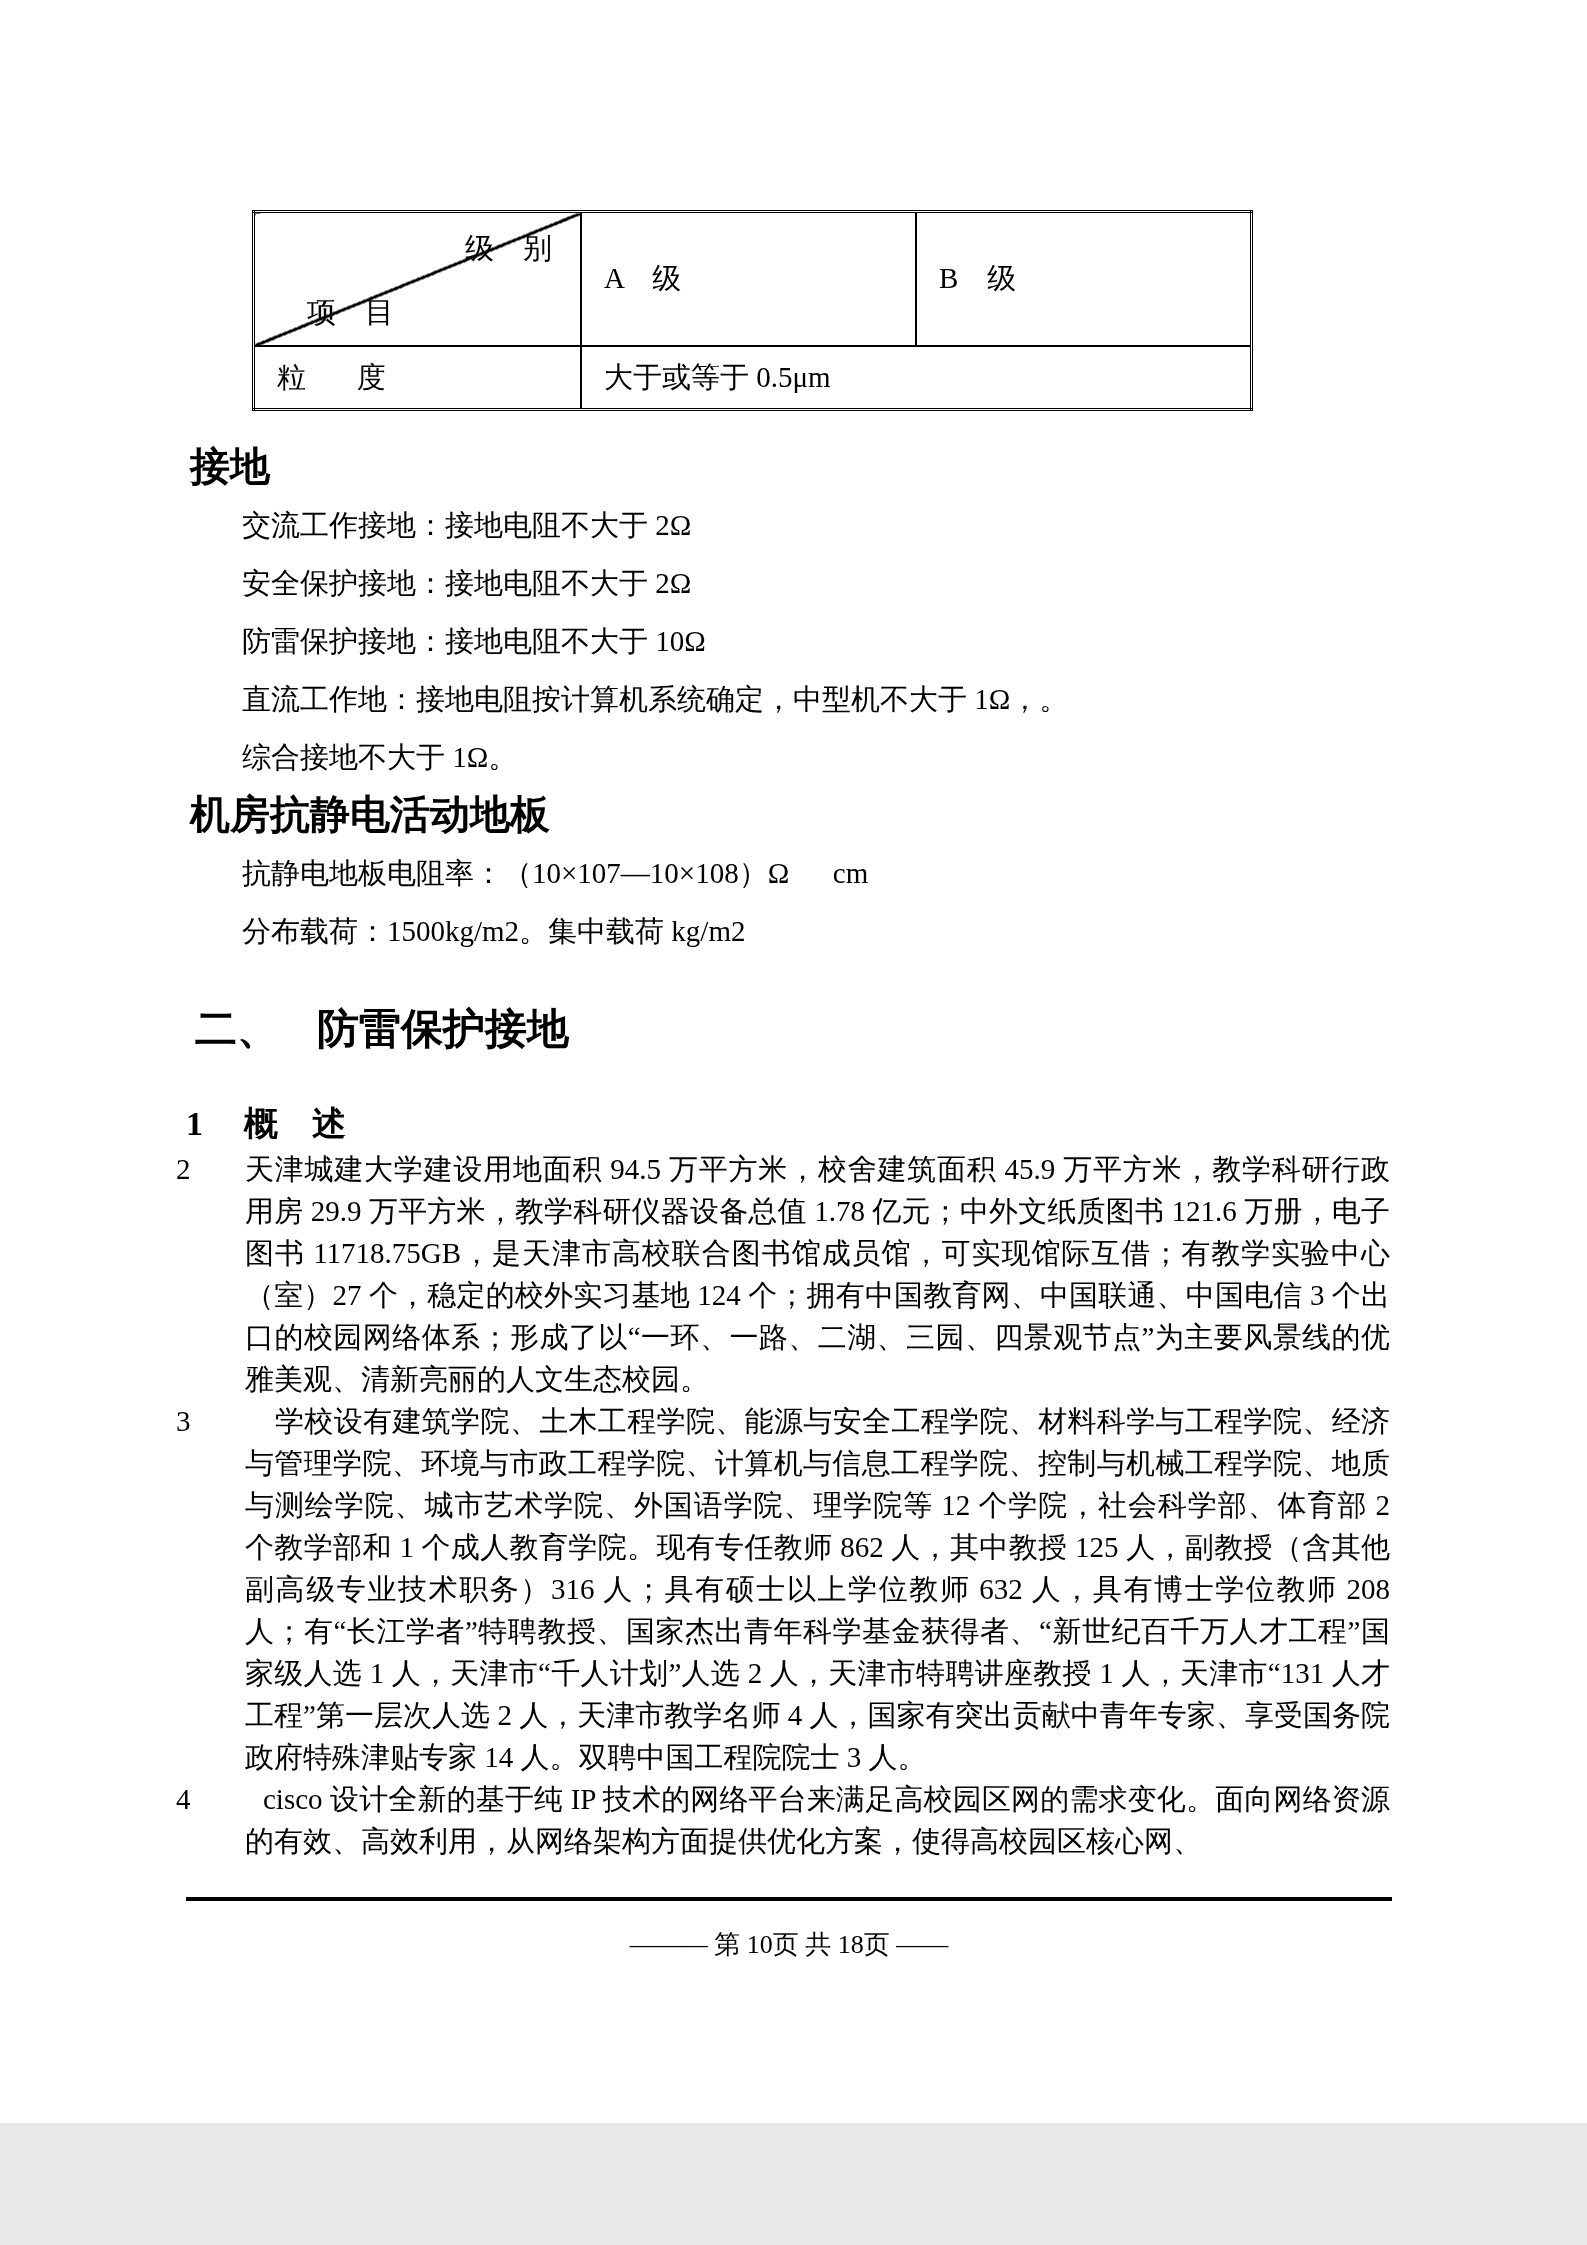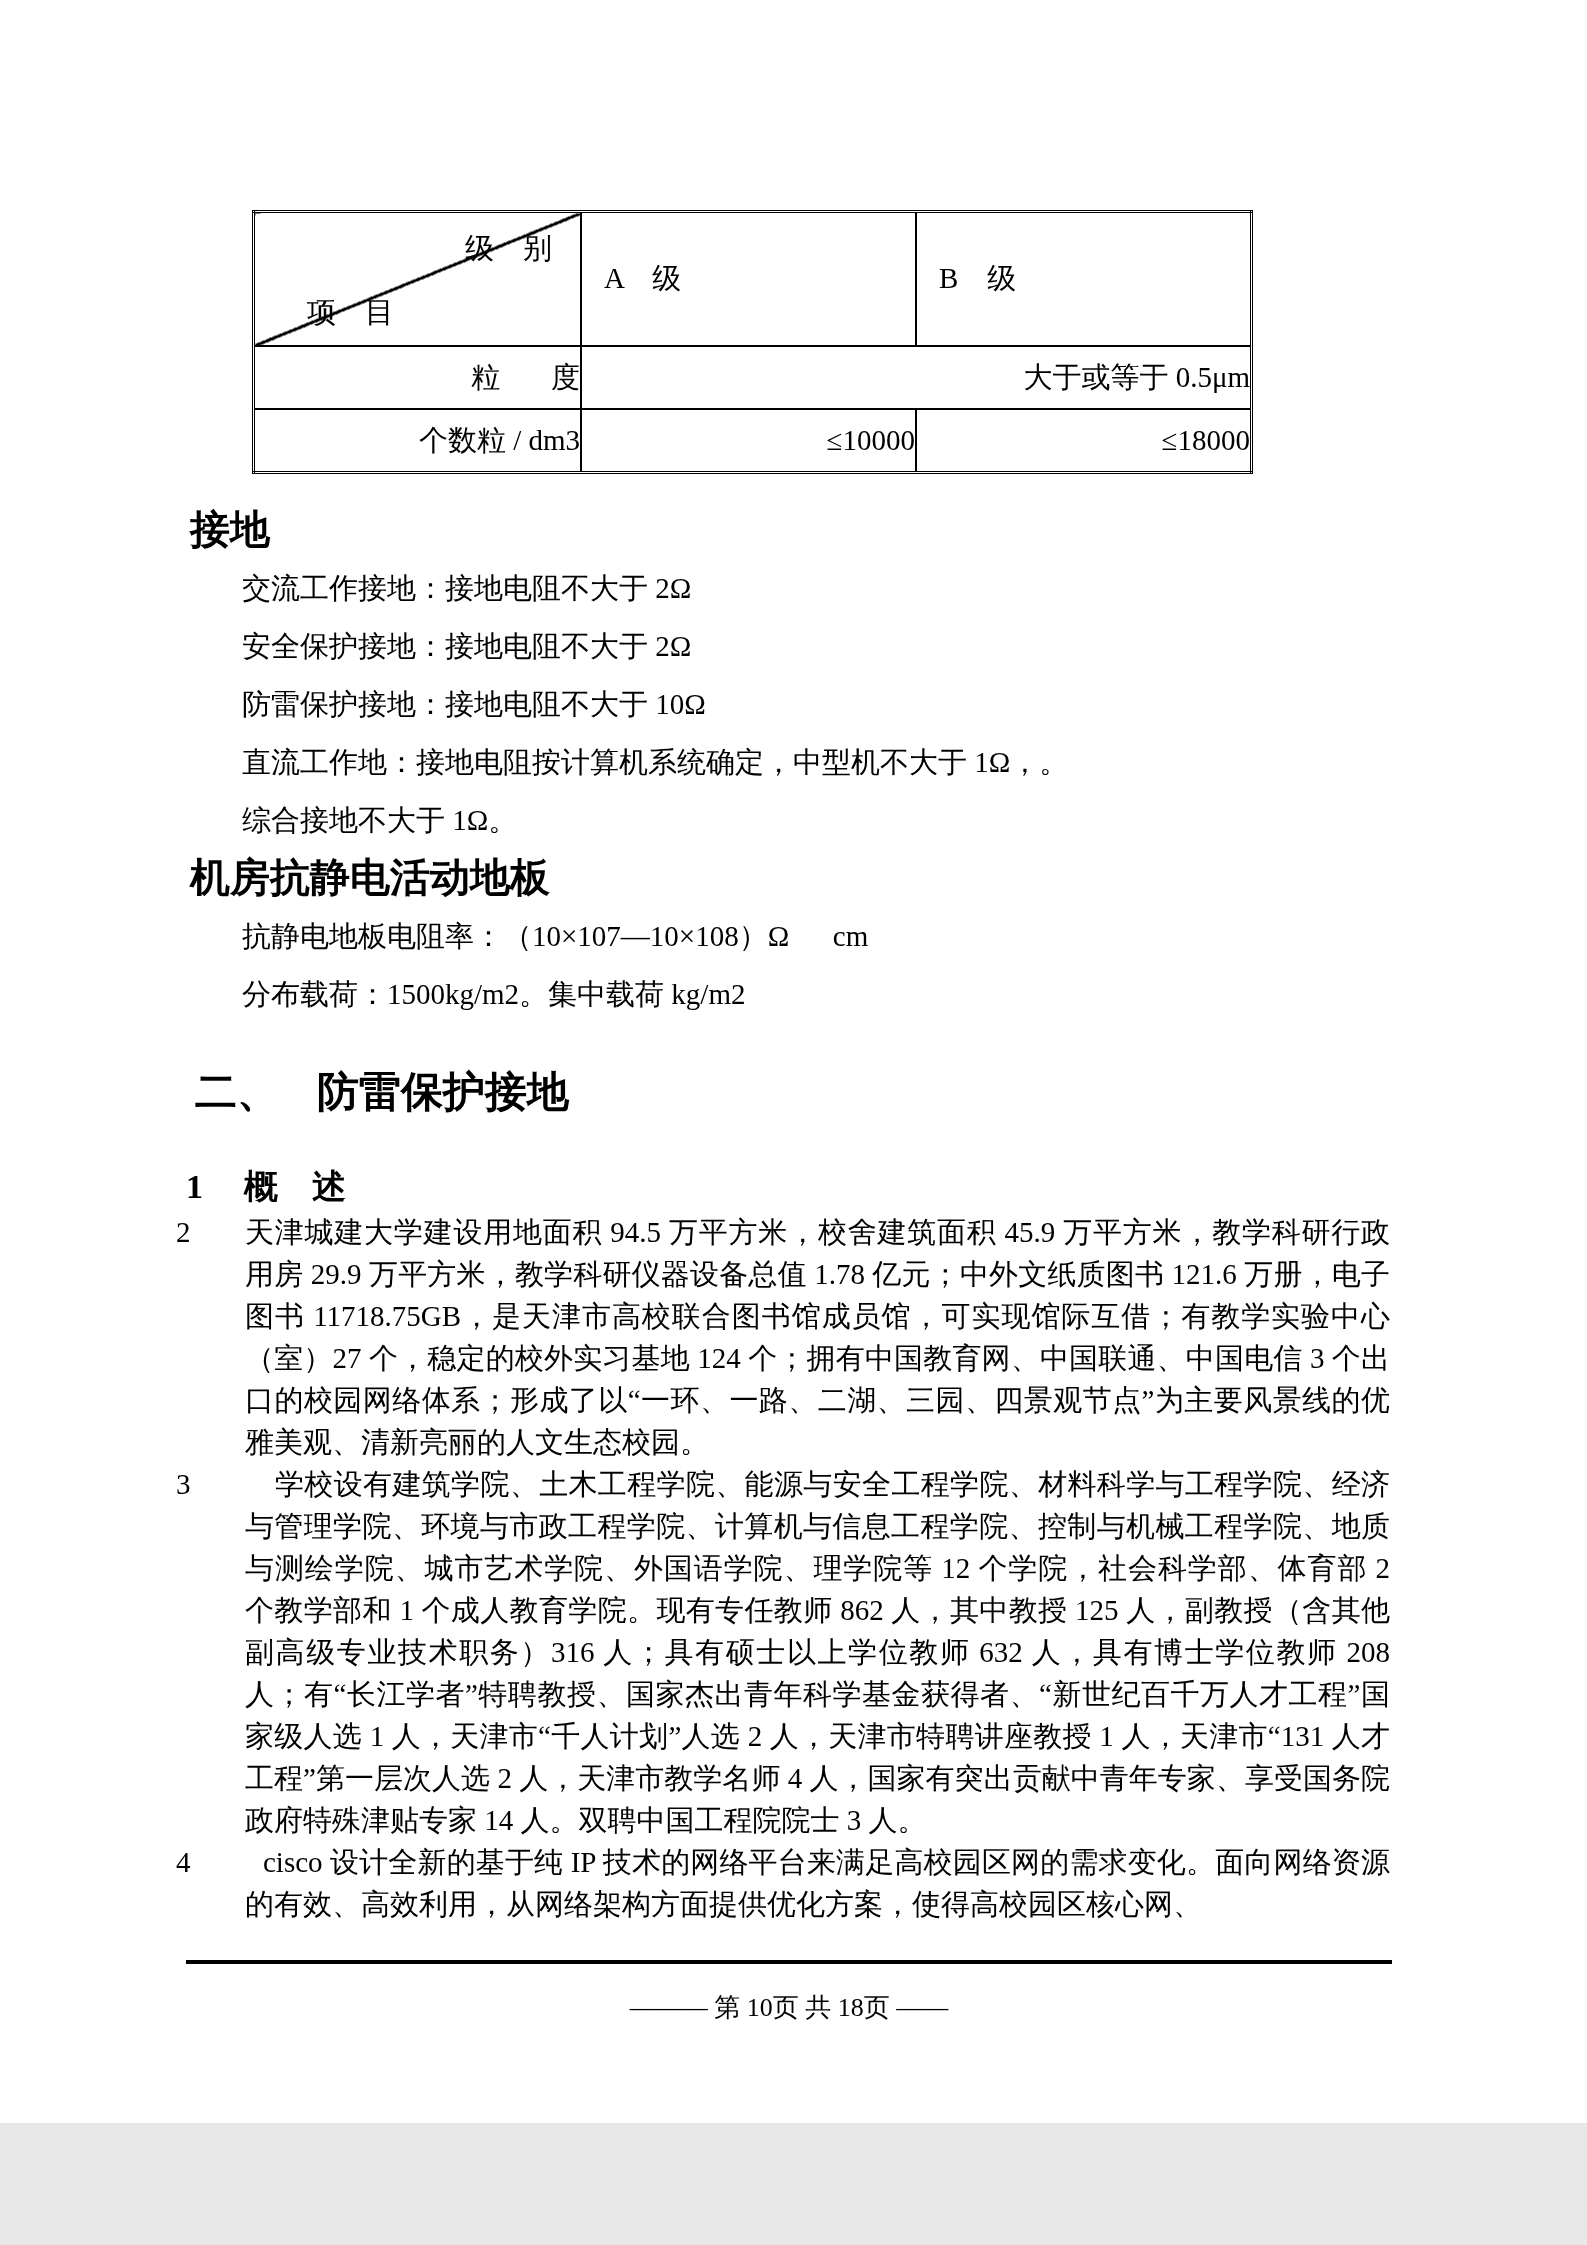--- a/index.html
+++ b/index.html
@@ -24,21 +24,21 @@
     border:2px solid #000;
     font-size:29px;
     vertical-align:middle;
     padding:0 0 0 22px;
     white-space:pre;
   }
   td.c1{width:303px;}
   td.c2{width:311px;}
   td.c3{width:311px;}
   tr.hdr td{height:130px;}
-  tr.data td{height:61px;text-align:right;}
+  tr.data td{height:61px;}
   td.diag{
     position:relative;
     padding:0;
     background-image:linear-gradient(to bottom right,
       transparent calc(50% - 1.5px),
       #000 calc(50% - 1.5px),
       #000 calc(50% + 1.5px),
       transparent calc(50% + 1.5px));
   }
   .diag-top{position:absolute;top:16px;right:28px;font-size:29px;}
@@ -109,25 +109,20 @@
         <span class="diag-top">级    别</span>
         <span class="diag-bottom">项    目</span>
       </td>
       <td class="c2">A    级</td>
       <td class="c3">B    级</td>
     </tr>
     <tr class="data">
       <td class="c1">粒       度</td>
       <td colspan="2">大于或等于 0.5μm</td>
     </tr>
-    <tr class="data">
-      <td class="c1">个数粒 / dm3</td>
-      <td class="c2">≤10000</td>
-      <td class="c3">≤18000</td>
-    </tr>
   </tbody>
     </table>
 
   <div class="h-bold">接地</div>
   <div class="sub-item pre first">交流工作接地：接地电阻不大于 2Ω</div>
   <div class="sub-item pre">安全保护接地：接地电阻不大于 2Ω</div>
   <div class="sub-item pre">防雷保护接地：接地电阻不大于 10Ω</div>
   <div class="sub-item pre">直流工作地：接地电阻按计算机系统确定，中型机不大于 1Ω，。</div>
   <div class="sub-item pre">综合接地不大于 1Ω。</div>
 

